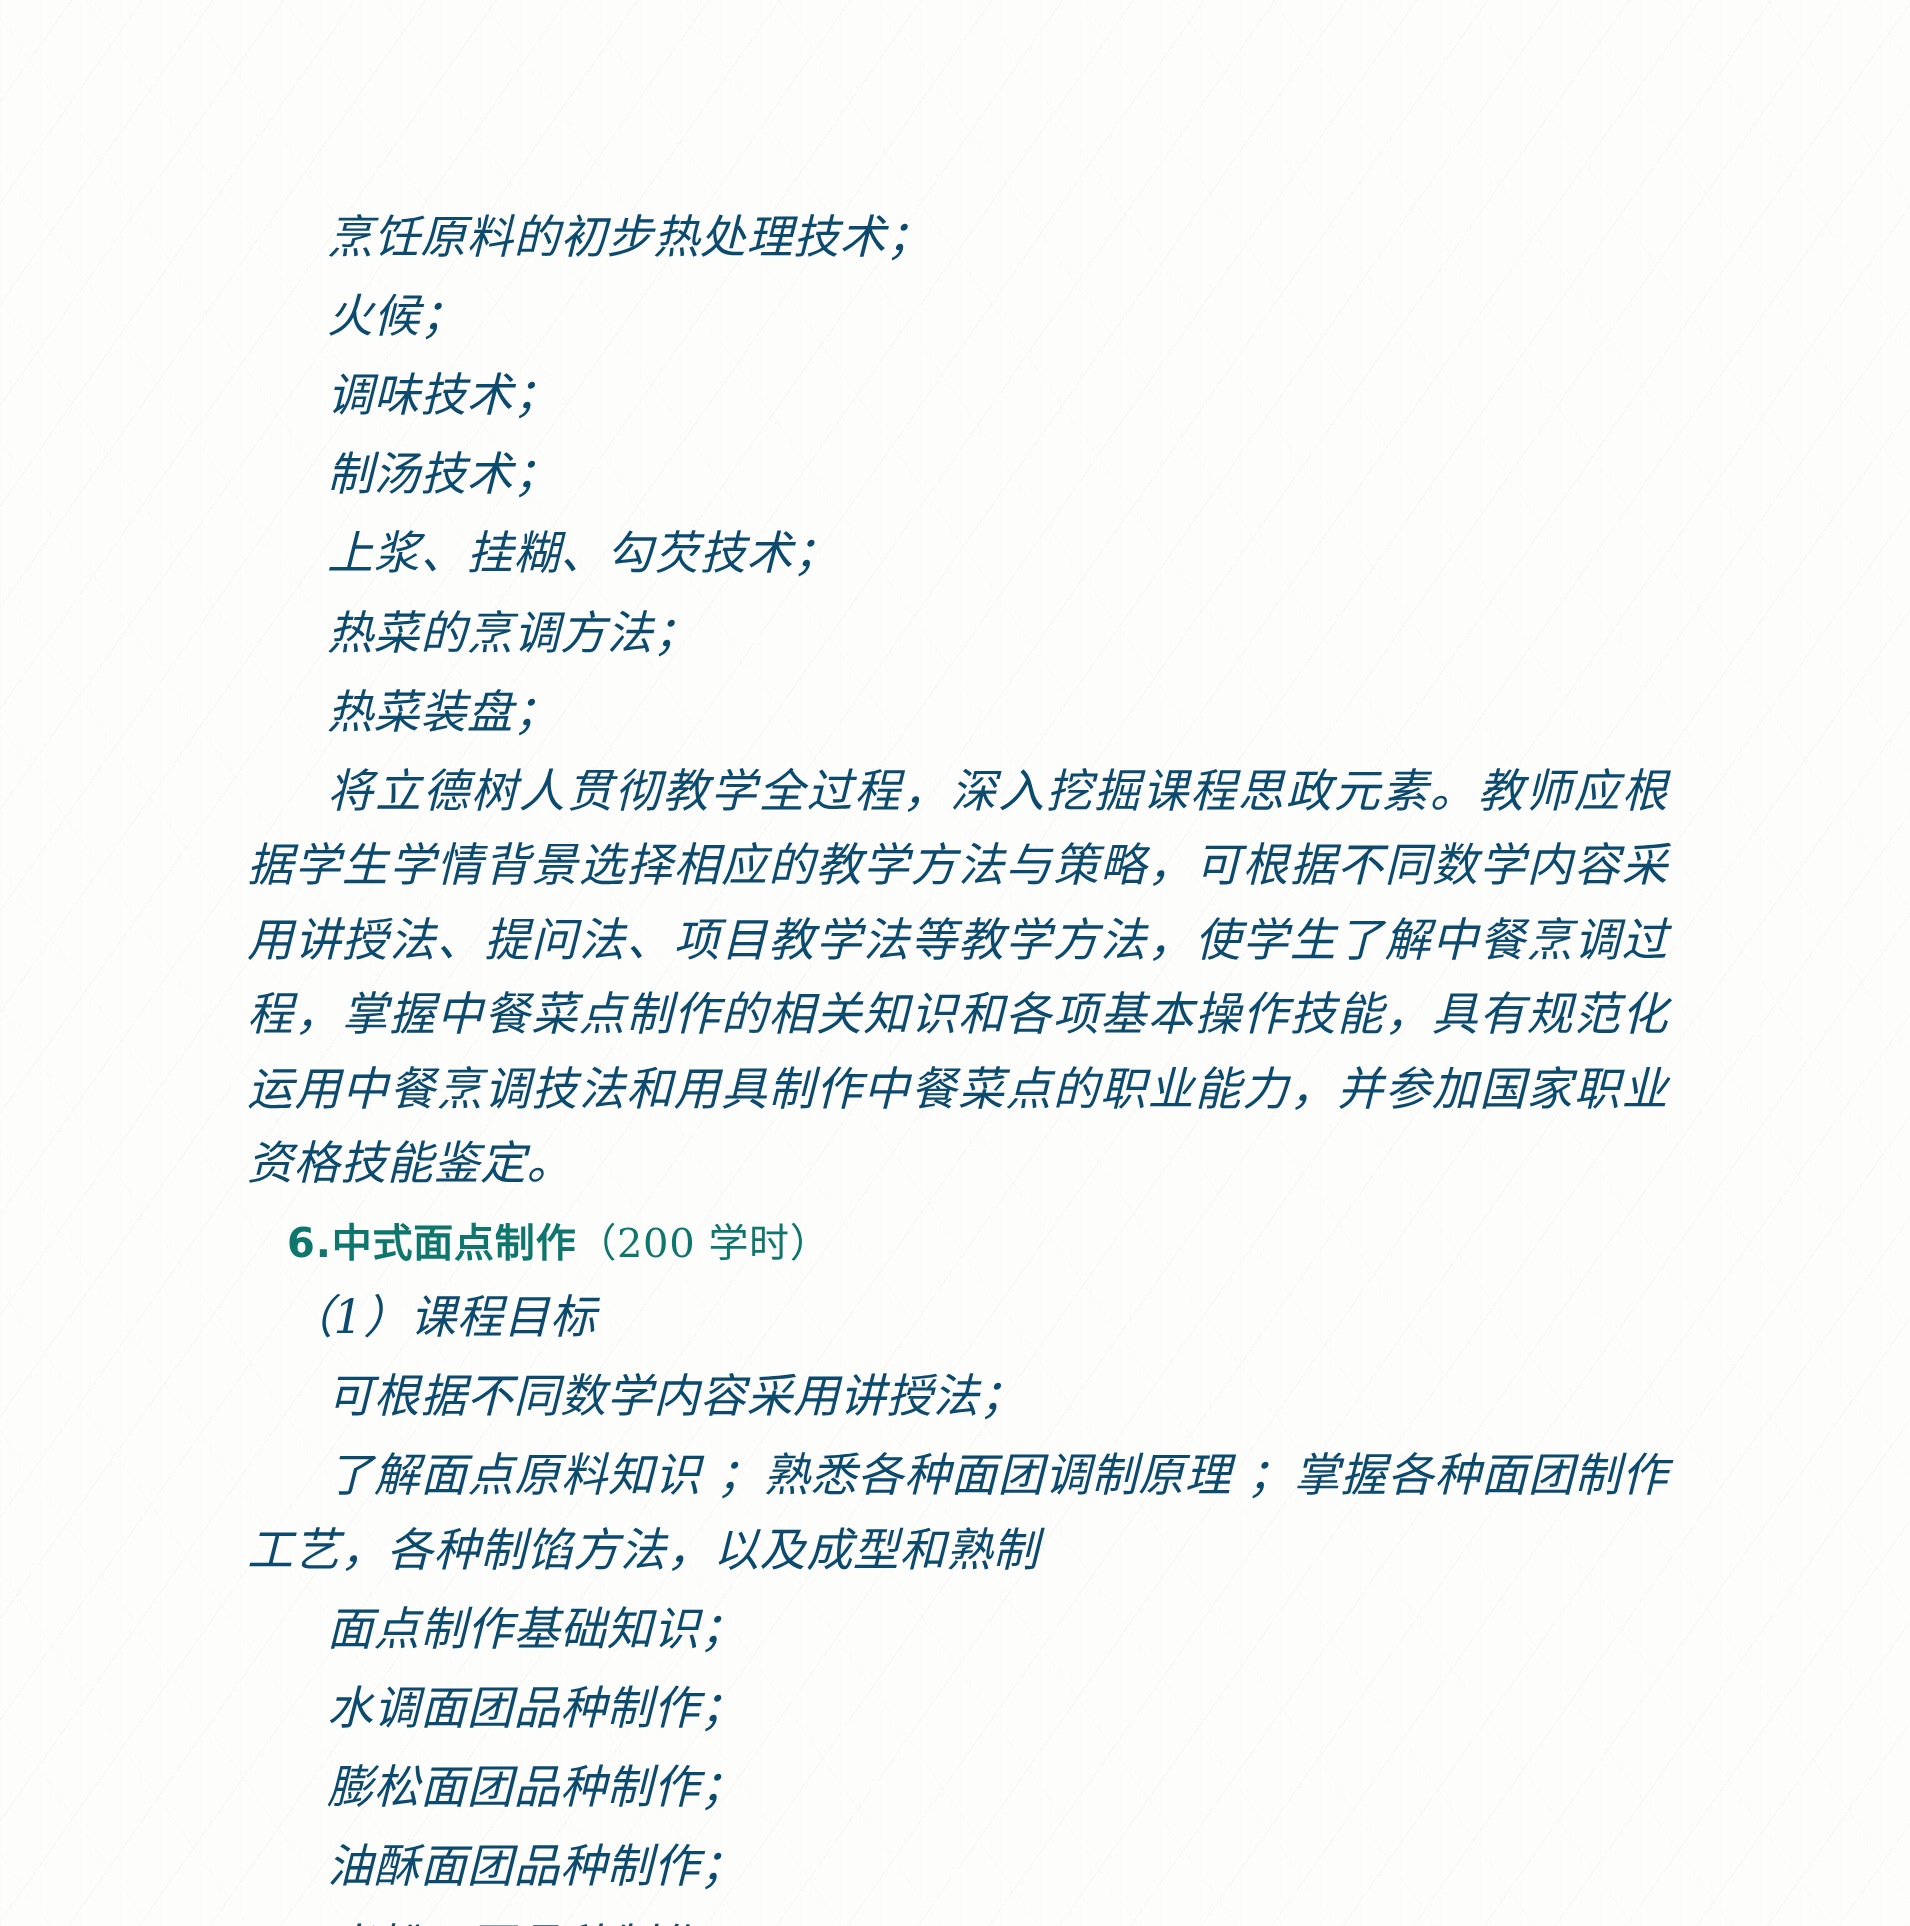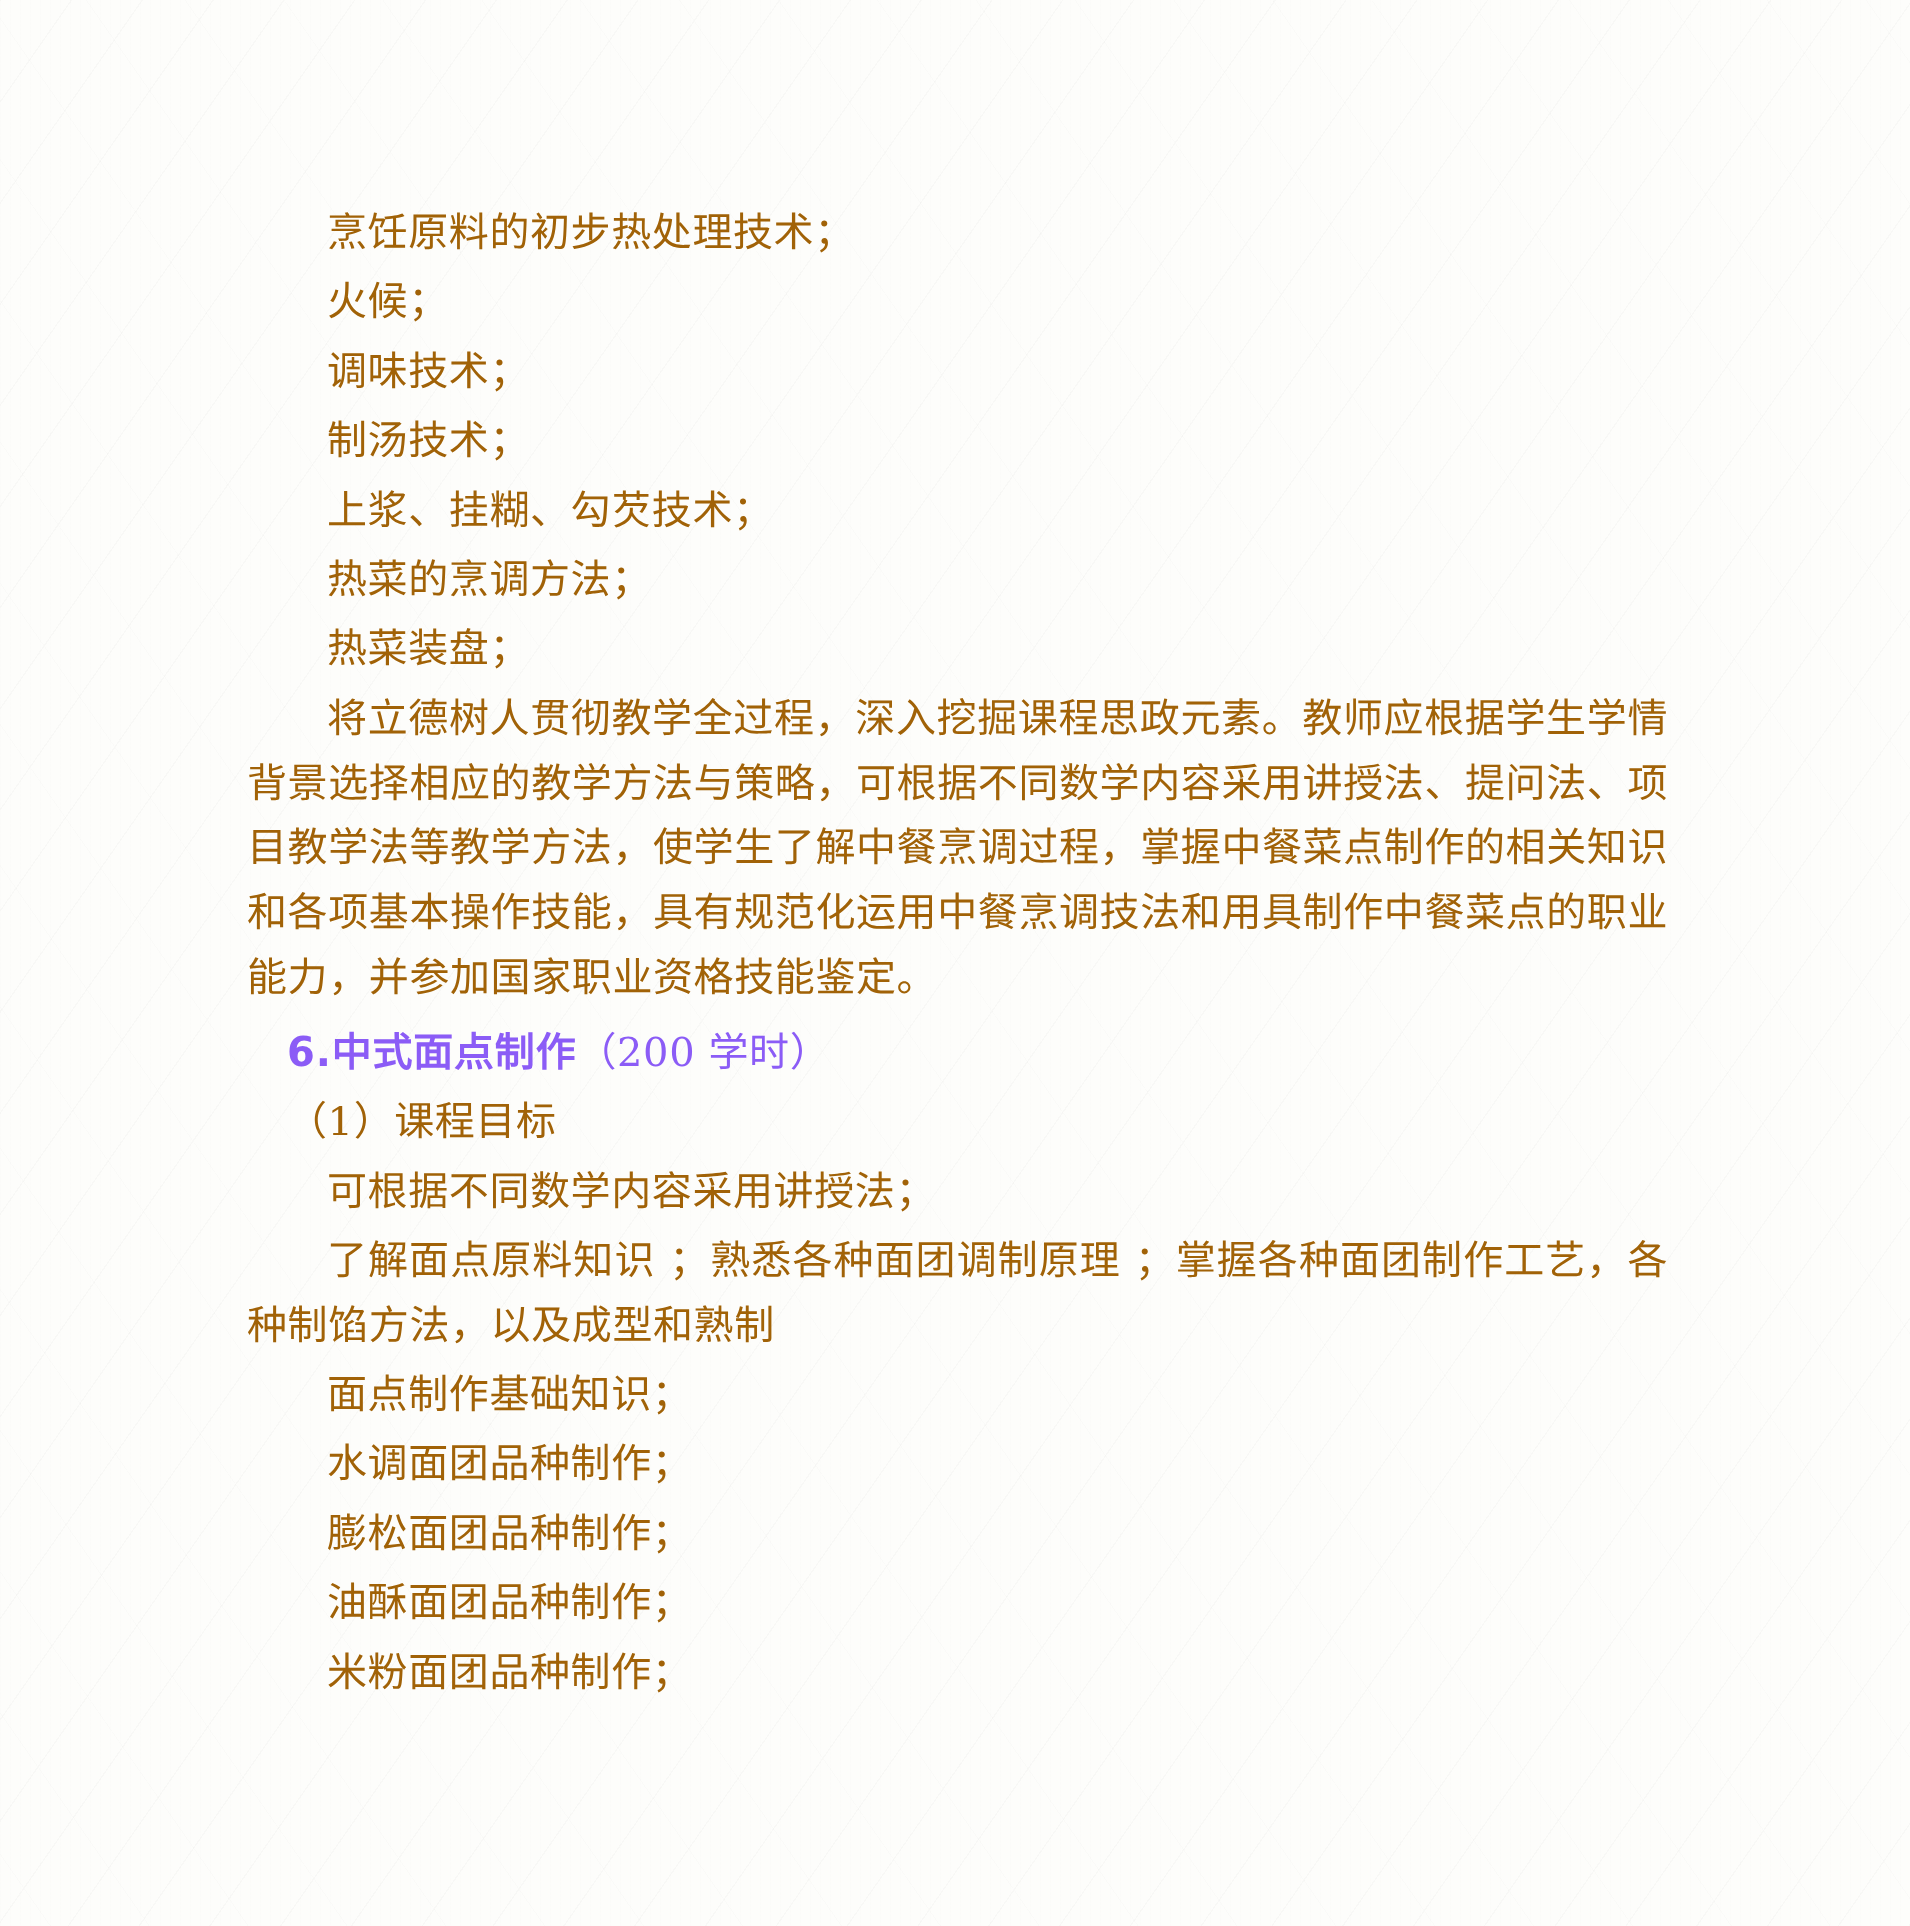--- a/index.html
+++ b/index.html
@@ -47,41 +47,42 @@
     pointer-events: none;
     opacity: 0.55;
   }
   .content {
     position: absolute;
     left: 247px;
     top: 200px;
     width: 1421px;
   }
   .para {
-    font-size: 40px;
+    font-size: 46px;
     line-height: 1.62;
-    color: #a16207;
+    color: #0c4a6e;
     letter-spacing: 0.6px;
     text-align: justify;
     margin: 0 0 4.6px 0;
     white-space: pre-wrap;
+    font-style: italic;
   }
   .indent1 {
     text-indent: 40px;
   }
   .indent2 {
     text-indent: 80px;
   }
   .block {
     text-indent: 0;
   }
   .heading {
     font-size: 40px;
     line-height: 1.62;
-    color: #8b5cf6;
+    color: #0f766e;
     letter-spacing: 0.6px;
     margin: 10px 0 4.6px 0;
     text-indent: 40px;
   }
   .heading .bold-title {
     font-family: "DejaVu Sans", "Liberation Sans", sans-serif;
     font-weight: bold;
     letter-spacing: 0.8px;
   }
   .heading .hours {

